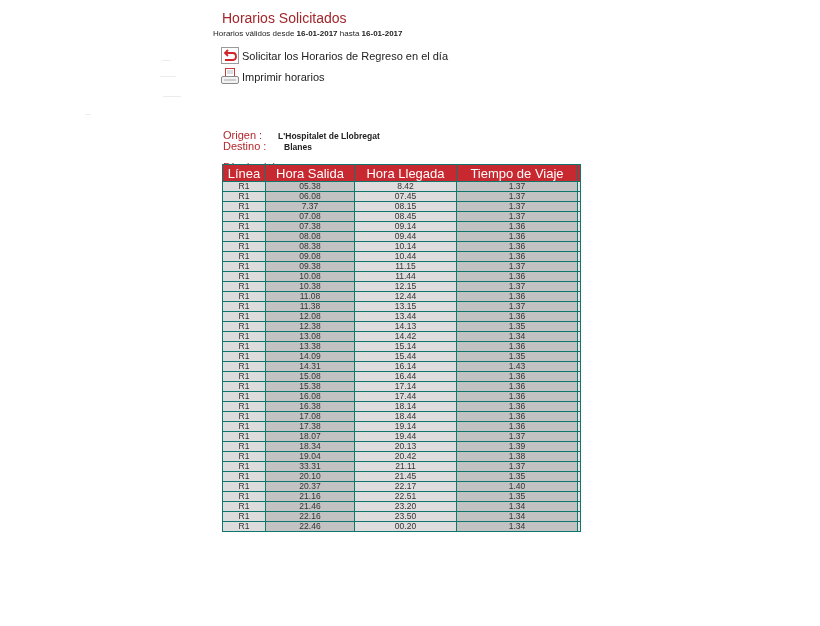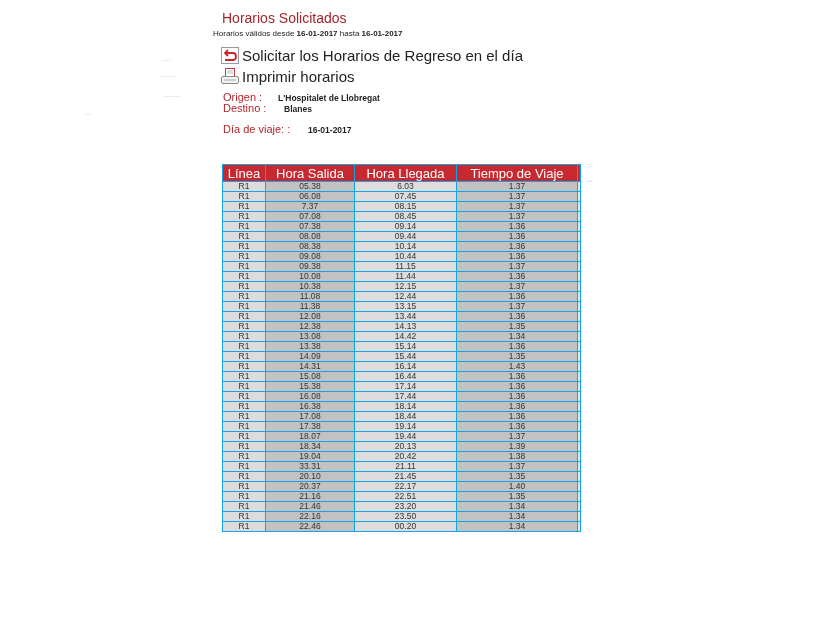--- a/index.html
+++ b/index.html
@@ -41,42 +41,43 @@
       color: #222;
       white-space: nowrap;
     }
     .validity b {
       font-weight: bold;
     }
     .action-row {
       position: absolute;
       left: 221px;
       display: flex;
-      align-items: flex-start;
-      font-size: 15px;
+      align-items: center;
+      font-size: 11px;
       color: #222;
       cursor: pointer;
       white-space: nowrap;
     }
     .action-row.return { top: 47px; }
     .action-row.print { top: 68px; }
     .icon-box {
       width: 18px;
       height: 17px;
       display: inline-block;
       margin-right: 3px;
     }
     .info-row {
       position: absolute;
       font-size: 11px;
       white-space: nowrap;
     }
     .info-label {
       color: #b3262c;
       display: inline-block;
+      margin-top: 38px;
     }
     .info-value {
       color: #222;
       font-size: 8.5px;
       display: inline-block;
       font-weight: bold;
     }
     .origin { left: 223px; top: 91px; }
     .origin .info-label { width: 52px; }
     .dest { left: 223px; top: 102px; }
@@ -84,21 +85,21 @@
     .day { left: 223px; top: 123px; }
     .day .info-label { width: 82px; }
 
     .schedule-table {
       position: absolute;
       left: 222px;
       top: 164px;
       border-collapse: separate;
       border-spacing: 1px 1px;
       font-size: 8.5px;
-      background: #0ea5e9;
+      background: #0f766e;
     }
     .schedule-table th {
       background: #c8282f;
       color: #ffffff;
       font-weight: normal;
       font-size: 13px;
       height: 16px;
       padding: 0;
       text-align: center;
       white-space: nowrap;
@@ -183,21 +184,21 @@
       <th class="col-dep">Hora Salida</th>
       <th class="col-arr">Hora Llegada</th>
       <th class="col-time">Tiempo de Viaje</th>
       <th class="col-extra"></th>
     </tr>
   </thead>
   <tbody id="schedule-body">
       <tr>
         <td class="col-line">R1</td>
         <td class="col-dep">05.38</td>
-        <td class="col-arr">6.03</td>
+        <td class="col-arr">8.42</td>
         <td class="col-time">1.37</td>
         <td class="col-extra"></td>
       </tr>
       <tr>
         <td class="col-line">R1</td>
         <td class="col-dep">06.08</td>
         <td class="col-arr">07.45</td>
         <td class="col-time">1.37</td>
         <td class="col-extra"></td>
       </tr>

